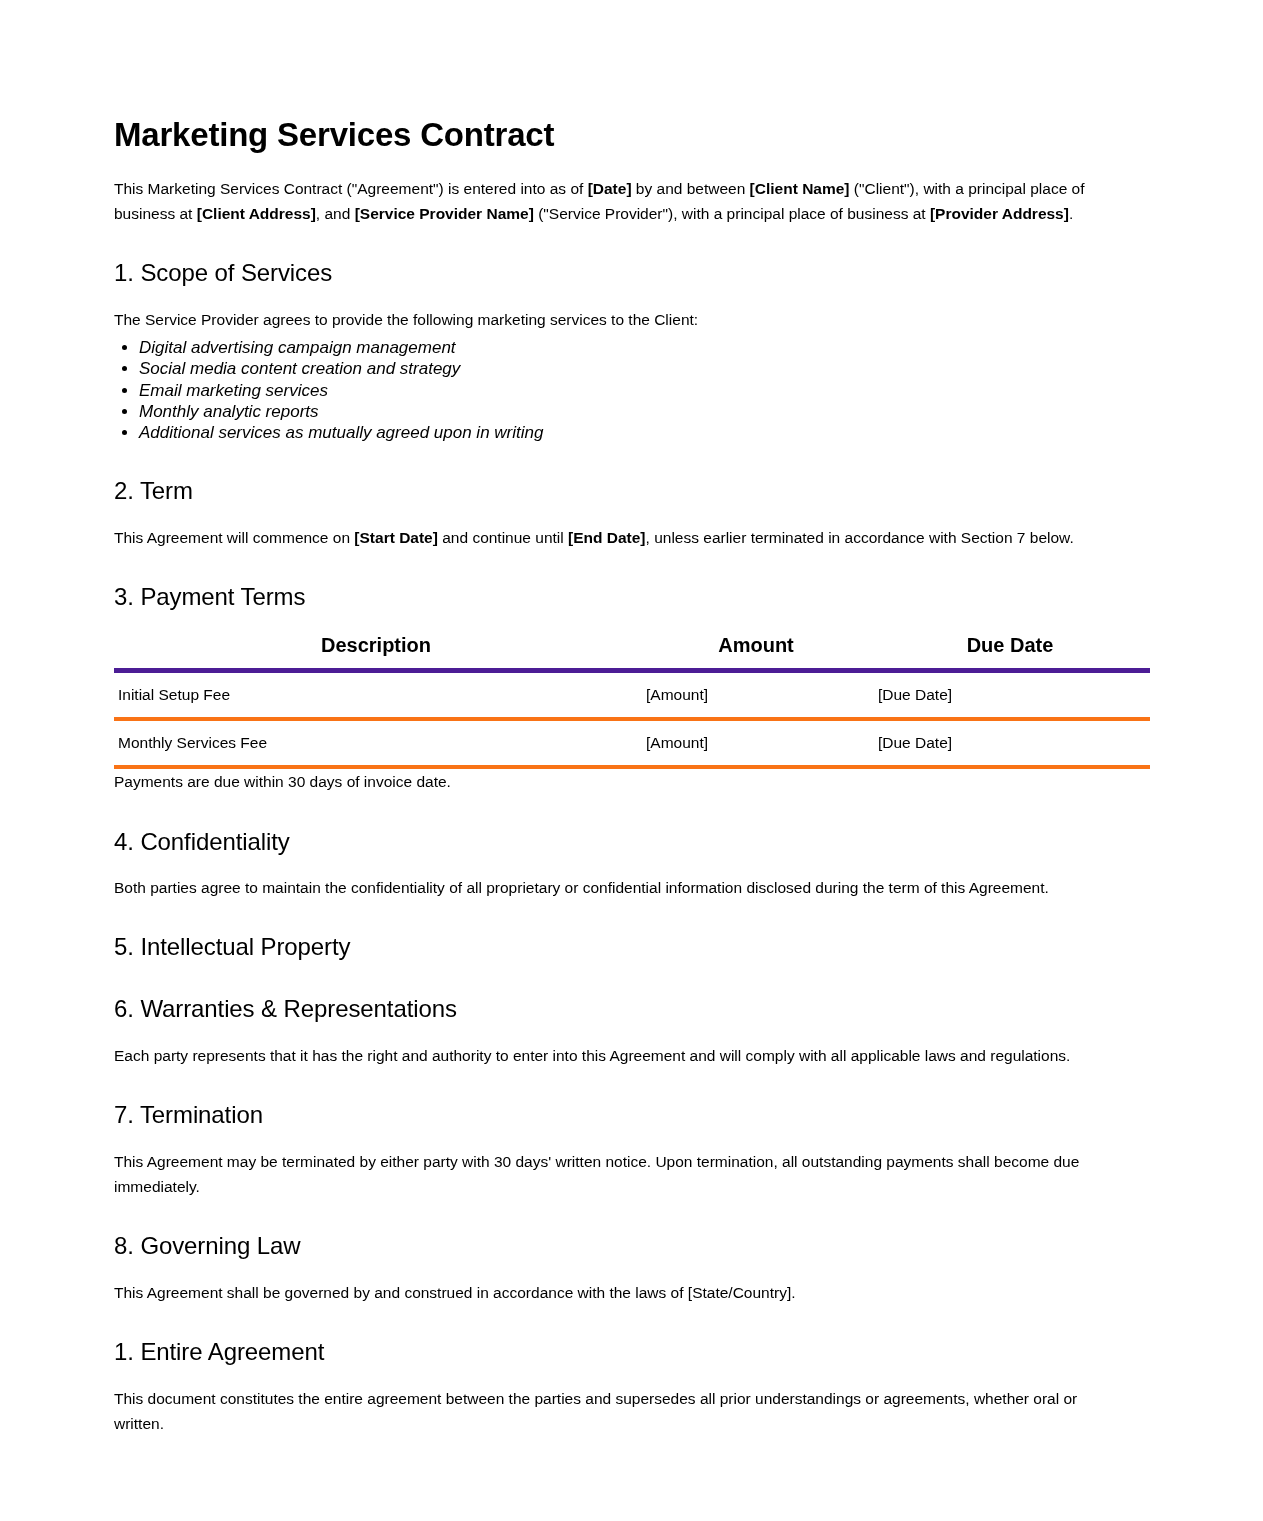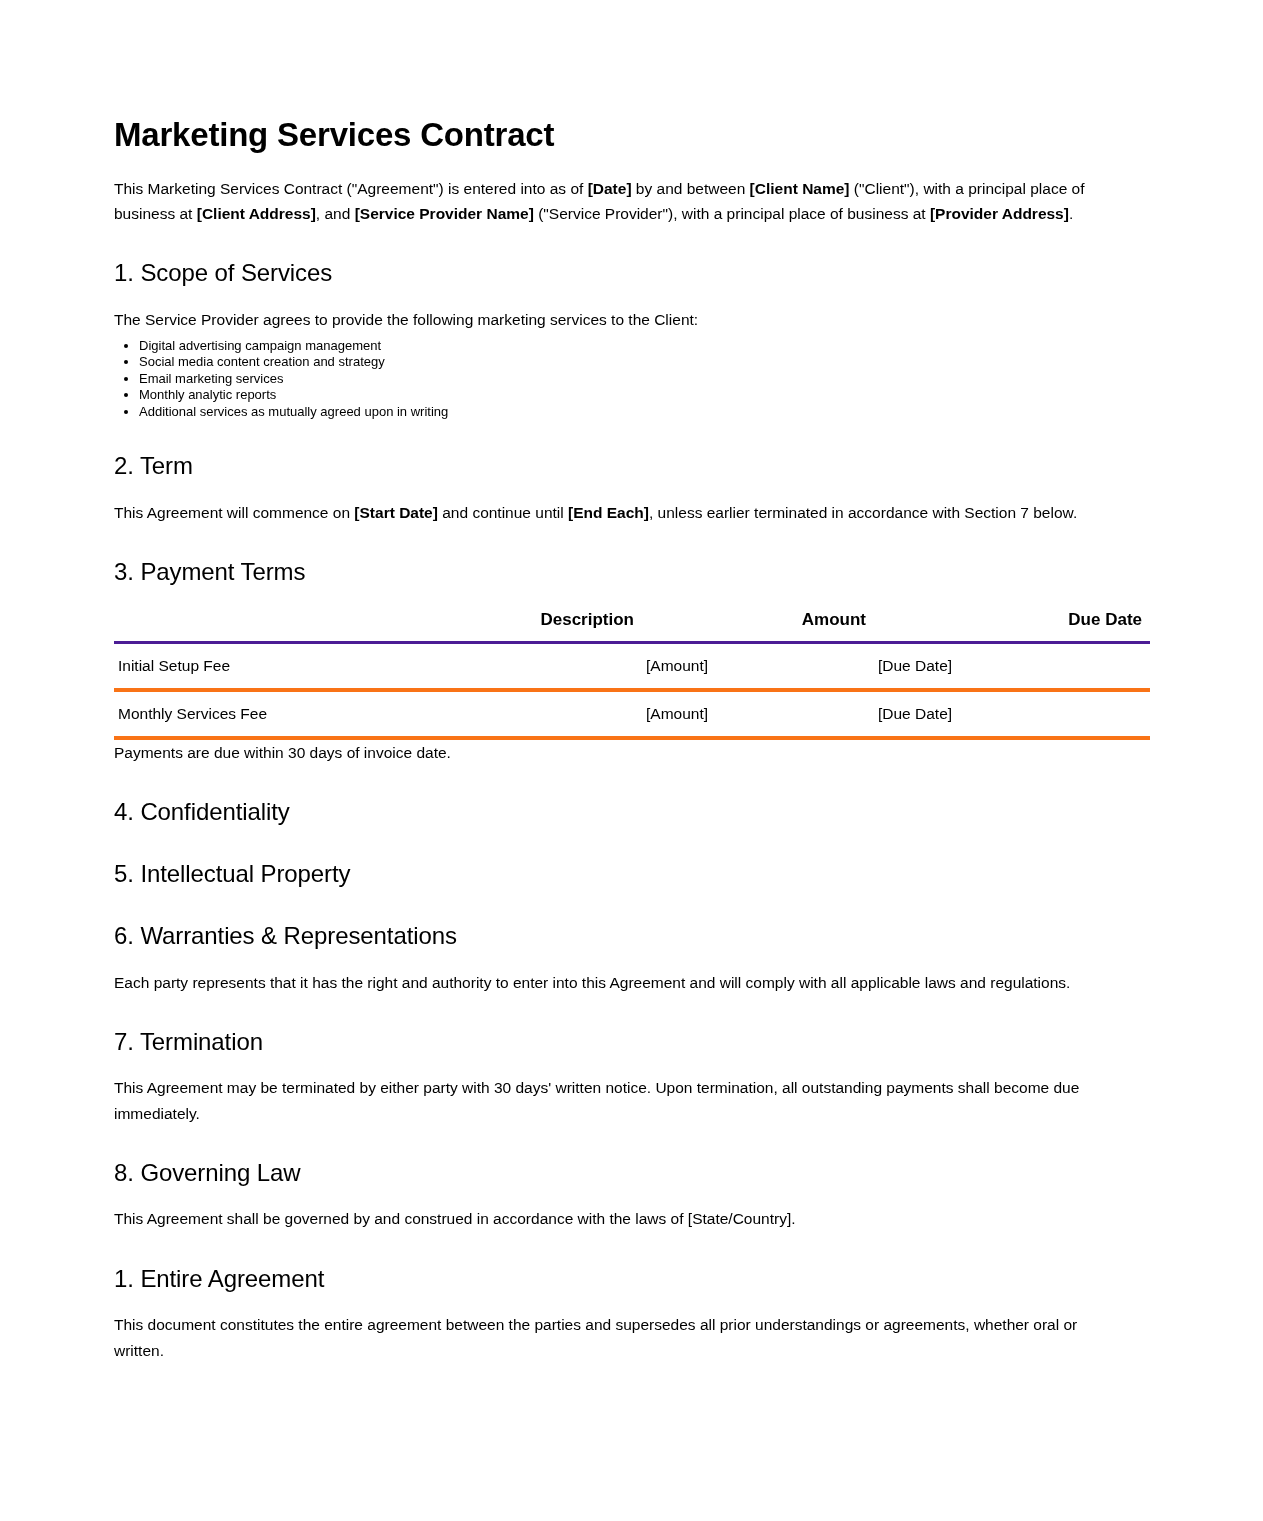--- a/index.html
+++ b/index.html
@@ -43,38 +43,39 @@
     max-width: 1010px;
   }
   p.intro {
     margin-bottom: 0;
     max-width: 1008px;
   }
   ul.service-list {
     list-style: disc;
     margin: 6px 0 0 0;
     padding-left: 25px;
-    font-size: 13px;
+    font-size: 17px;
     line-height: 1.22;
+    font-style: italic;
   }
   ul.service-list li {
     margin: 0 0 0.5px 0;
   }
   table.payment-table {
     border-collapse: collapse;
     width: 1036px;
     margin: 6px 0 0 0;
     font-size: 15.5px;
   }
   table.payment-table th {
-    text-align: right;
+    text-align: center;
     font-weight: bold;
     padding: 4px 8px 11px 4px;
-    border-bottom: 3px solid #4c1d95;
-    font-size: 17px;
+    border-bottom: 5px solid #4c1d95;
+    font-size: 20px;
   }
   table.payment-table td {
     text-align: left;
     padding: 13px 8px 13px 4px;
     border-bottom: 4px solid #f97316;
     font-weight: normal;
   }
   table.payment-table col.c-desc { width: 528px; }
   table.payment-table col.c-amt  { width: 232px; }
   table.payment-table col.c-due  { width: 276px; }
@@ -99,21 +100,21 @@
   <ul class="service-list">
     <li>Digital advertising campaign management</li>
     <li>Social media content creation and strategy</li>
     <li>Email marketing services</li>
     <li>Monthly analytic reports</li>
     <li>Additional services as mutually agreed upon in writing</li>
   </ul>
 
   <h2 class="section-heading">2. Term</h2>
   <p class="body-text">
-    <span>This Agreement will commence on </span><strong>[Start Date]</strong><span> and continue until </span><strong>[End Each]</strong><span>, unless earlier terminated in accordance with Section 7 below.</span>
+    <span>This Agreement will commence on </span><strong>[Start Date]</strong><span> and continue until </span><strong>[End Date]</strong><span>, unless earlier terminated in accordance with Section 7 below.</span>
   </p>
 
   <h2 class="section-heading">3. Payment Terms</h2>
   <table class="payment-table">
     <colgroup>
       <col class="c-desc">
       <col class="c-amt">
       <col class="c-due">
     </colgroup>
     <thead>
@@ -132,20 +133,21 @@
       <tr>
         <td>Monthly Services Fee</td>
         <td>[Amount]</td>
         <td>[Due Date]</td>
       </tr>
     </tbody>
   </table>
   <p class="body-text after-table">Payments are due within 30 days of invoice date.</p>
 
   <h2 class="section-heading">4. Confidentiality</h2>
+  <p class="body-text">Both parties agree to maintain the confidentiality of all proprietary or confidential information disclosed during the term of this Agreement.</p>
 
   <h2 class="section-heading">5. Intellectual Property</h2>
 
   <h2 class="section-heading">6. Warranties &amp; Representations</h2>
   <p class="body-text">Each party represents that it has the right and authority to enter into this Agreement and will comply with all applicable laws and regulations.</p>
 
   <h2 class="section-heading">7. Termination</h2>
   <p class="body-text">This Agreement may be terminated by either party with 30 days' written notice. Upon termination, all outstanding payments shall become due immediately.</p>
 
   <h2 class="section-heading">8. Governing Law</h2>

